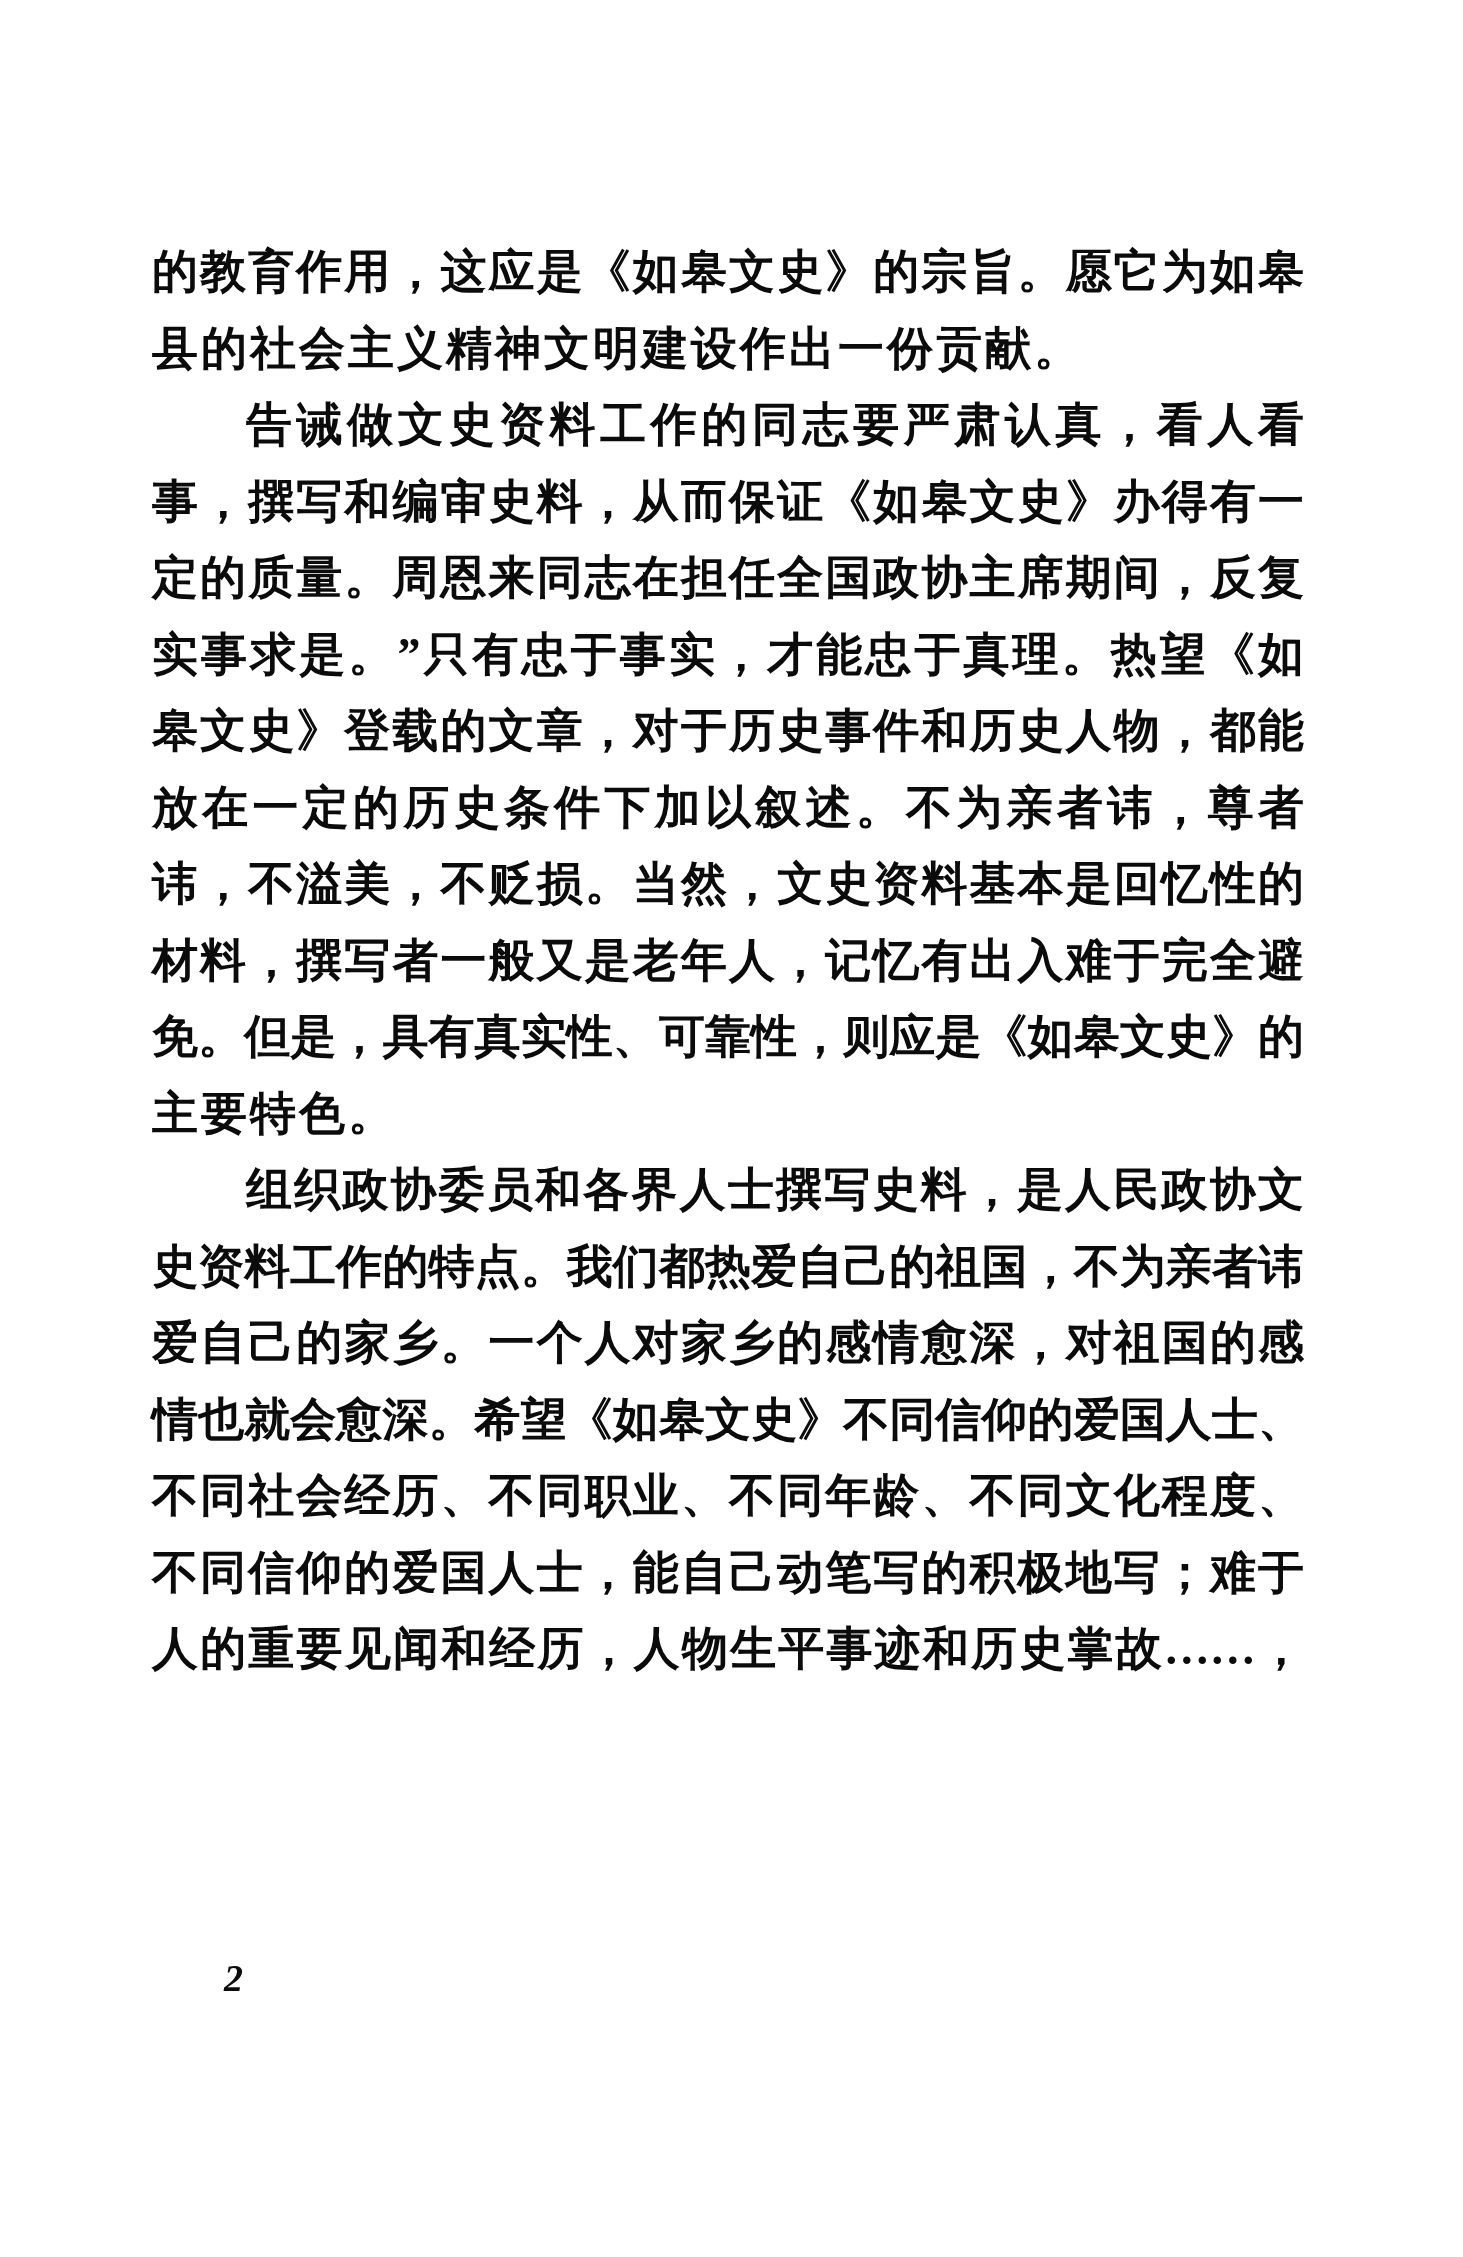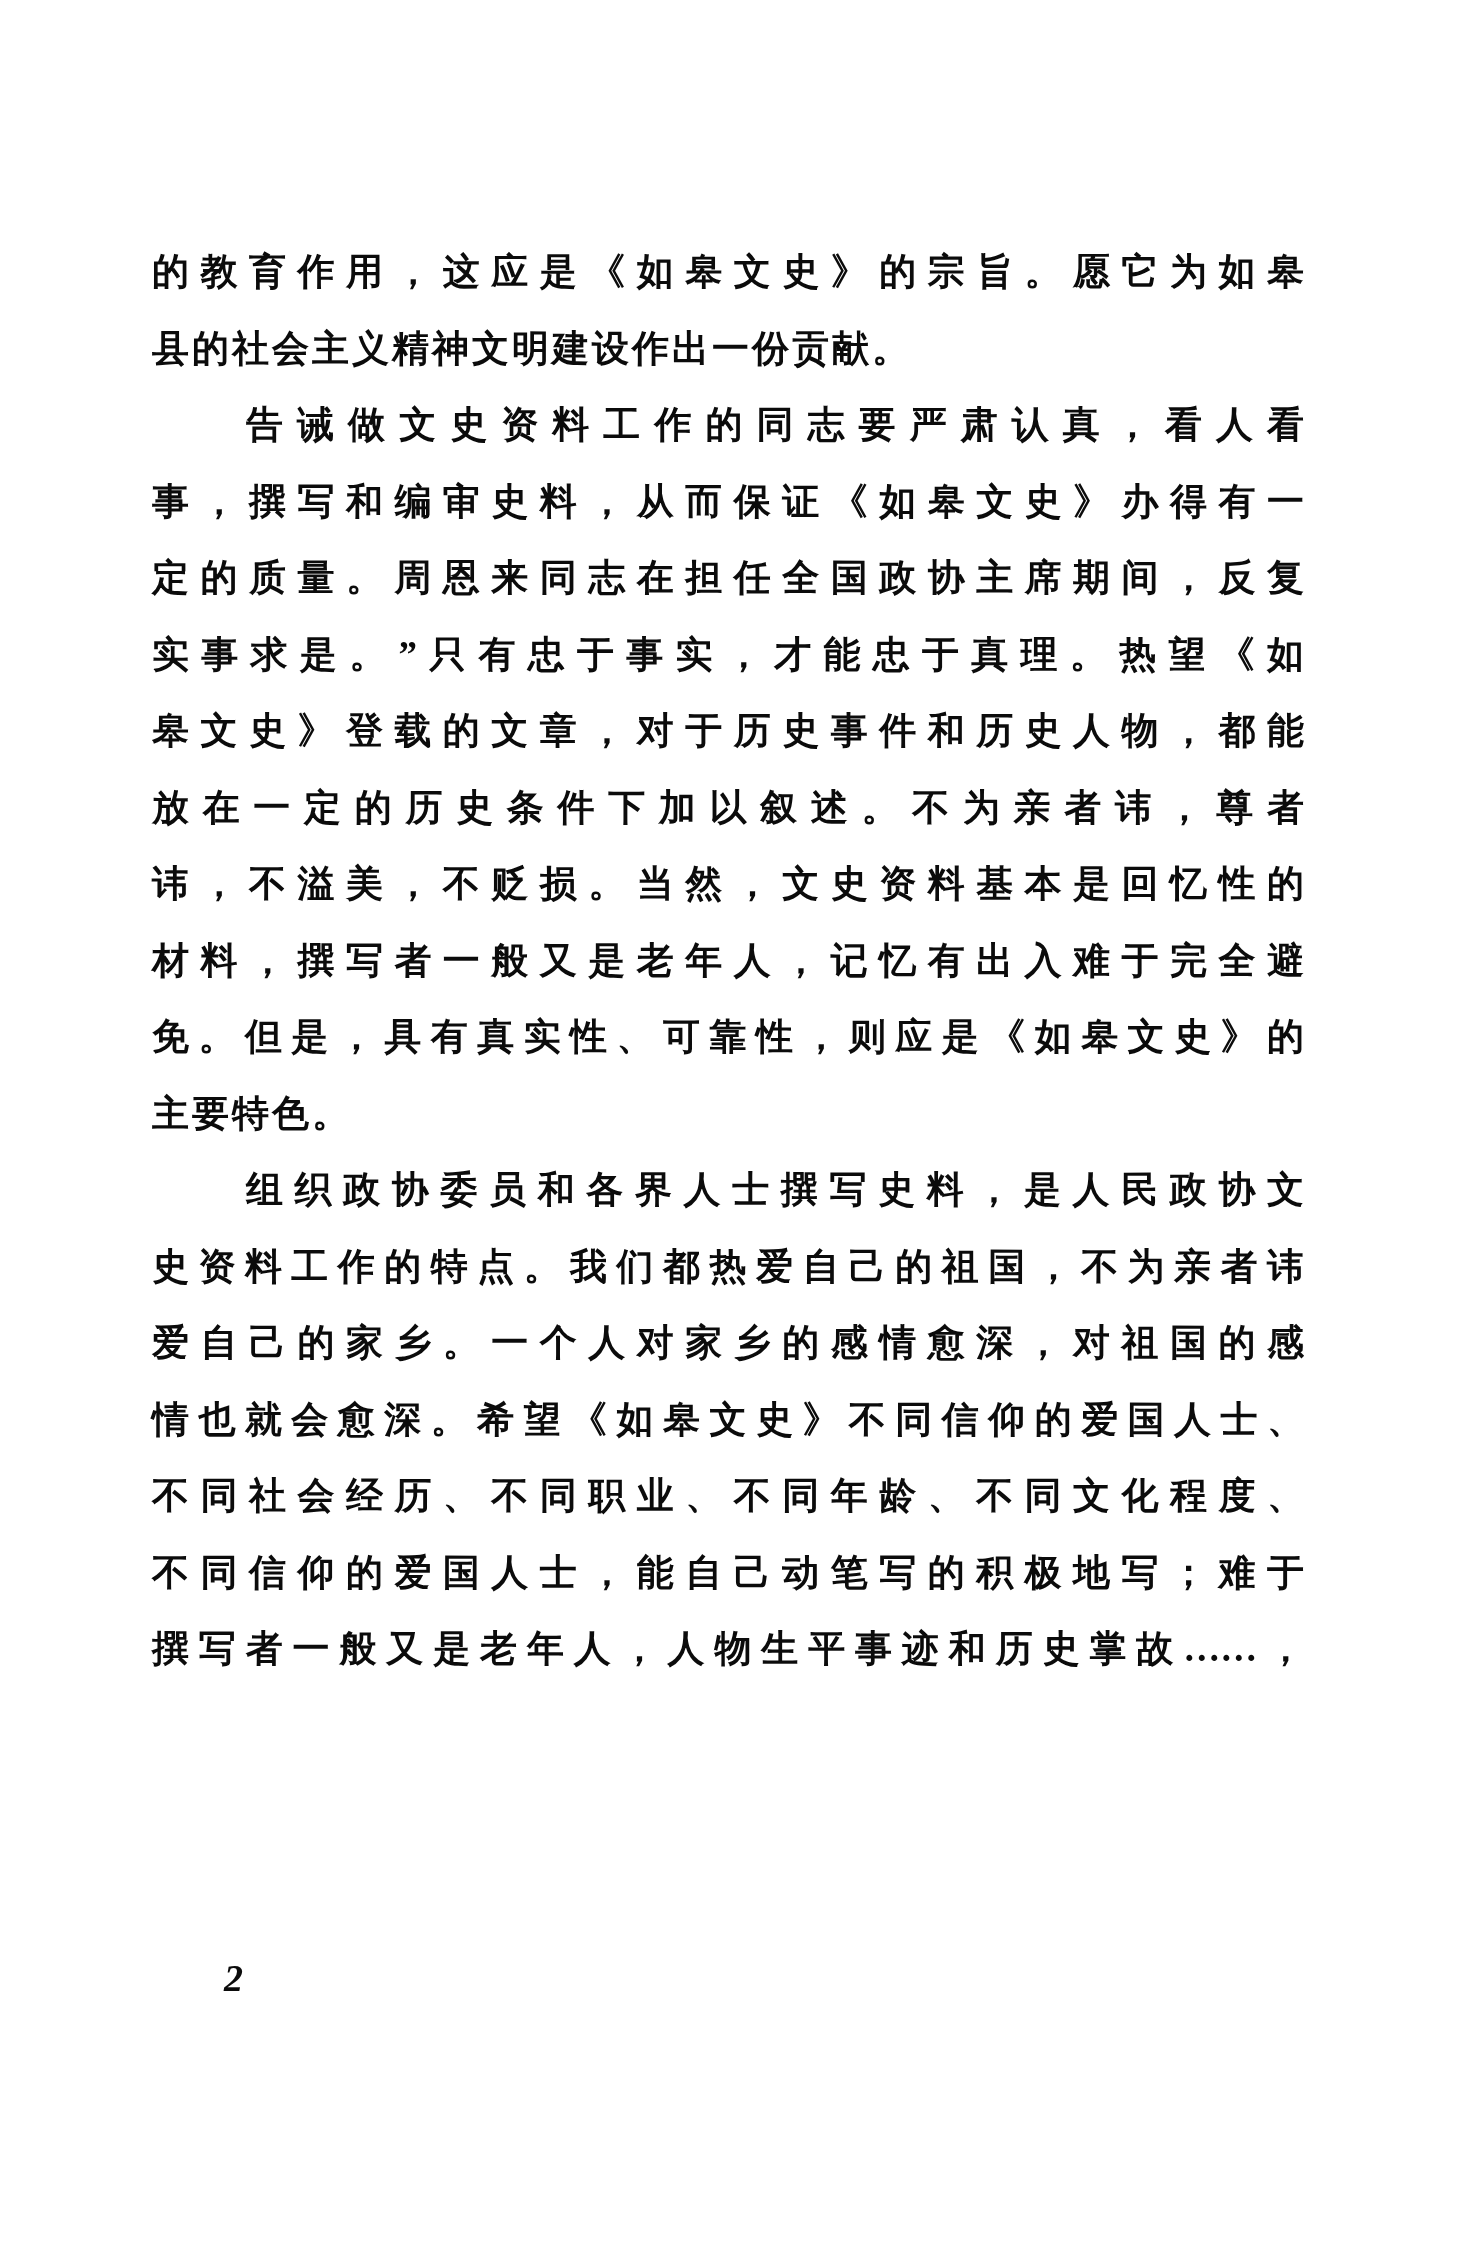--- a/index.html
+++ b/index.html
@@ -16,21 +16,21 @@
     font-family: "Liberation Serif", "DejaVu Serif", serif;
     color: #0b0b0b;
   }
   .text-block {
     position: absolute;
     left: 152px;
     top: 234px;
     width: 1152px;
   }
   .line {
-    font-size: 37px;
+    font-size: 46px;
     font-weight: 600;
     height: 76.5px;
     line-height: 76.5px;
     text-align: justify;
     text-align-last: justify;
     letter-spacing: 0;
   }
   
   .line.para-end {
     text-align: right;
@@ -67,16 +67,16 @@
     <div class="line">讳，不溢美，不贬损。当然，文史资料基本是回忆性的</div>
     <div class="line">材料，撰写者一般又是老年人，记忆有出入难于完全避</div>
     <div class="line">免。但是，具有真实性、可靠性，则应是《如皋文史》的</div>
     <div class="line para-end">主要特色。</div>
     <div class="line indent">组织政协委员和各界人士撰写史料，是人民政协文</div>
     <div class="line">史资料工作的特点。我们都热爱自己的祖国，不为亲者讳</div>
     <div class="line">爱自己的家乡。一个人对家乡的感情愈深，对祖国的感</div>
     <div class="line">情也就会愈深。希望《如皋文史》不同信仰的爱国人士、</div>
     <div class="line">不同社会经历、不同职业、不同年龄、不同文化程度、</div>
     <div class="line">不同信仰的爱国人士，能自己动笔写的积极地写；难于</div>
-    <div class="line">撰写者一般又是老年人，人物生平事迹和历史掌故……，</div>
+    <div class="line">人的重要见闻和经历，人物生平事迹和历史掌故……，</div>
   </div>
   <div class="page-num">2</div>
 </div>
 
 </body></html>

